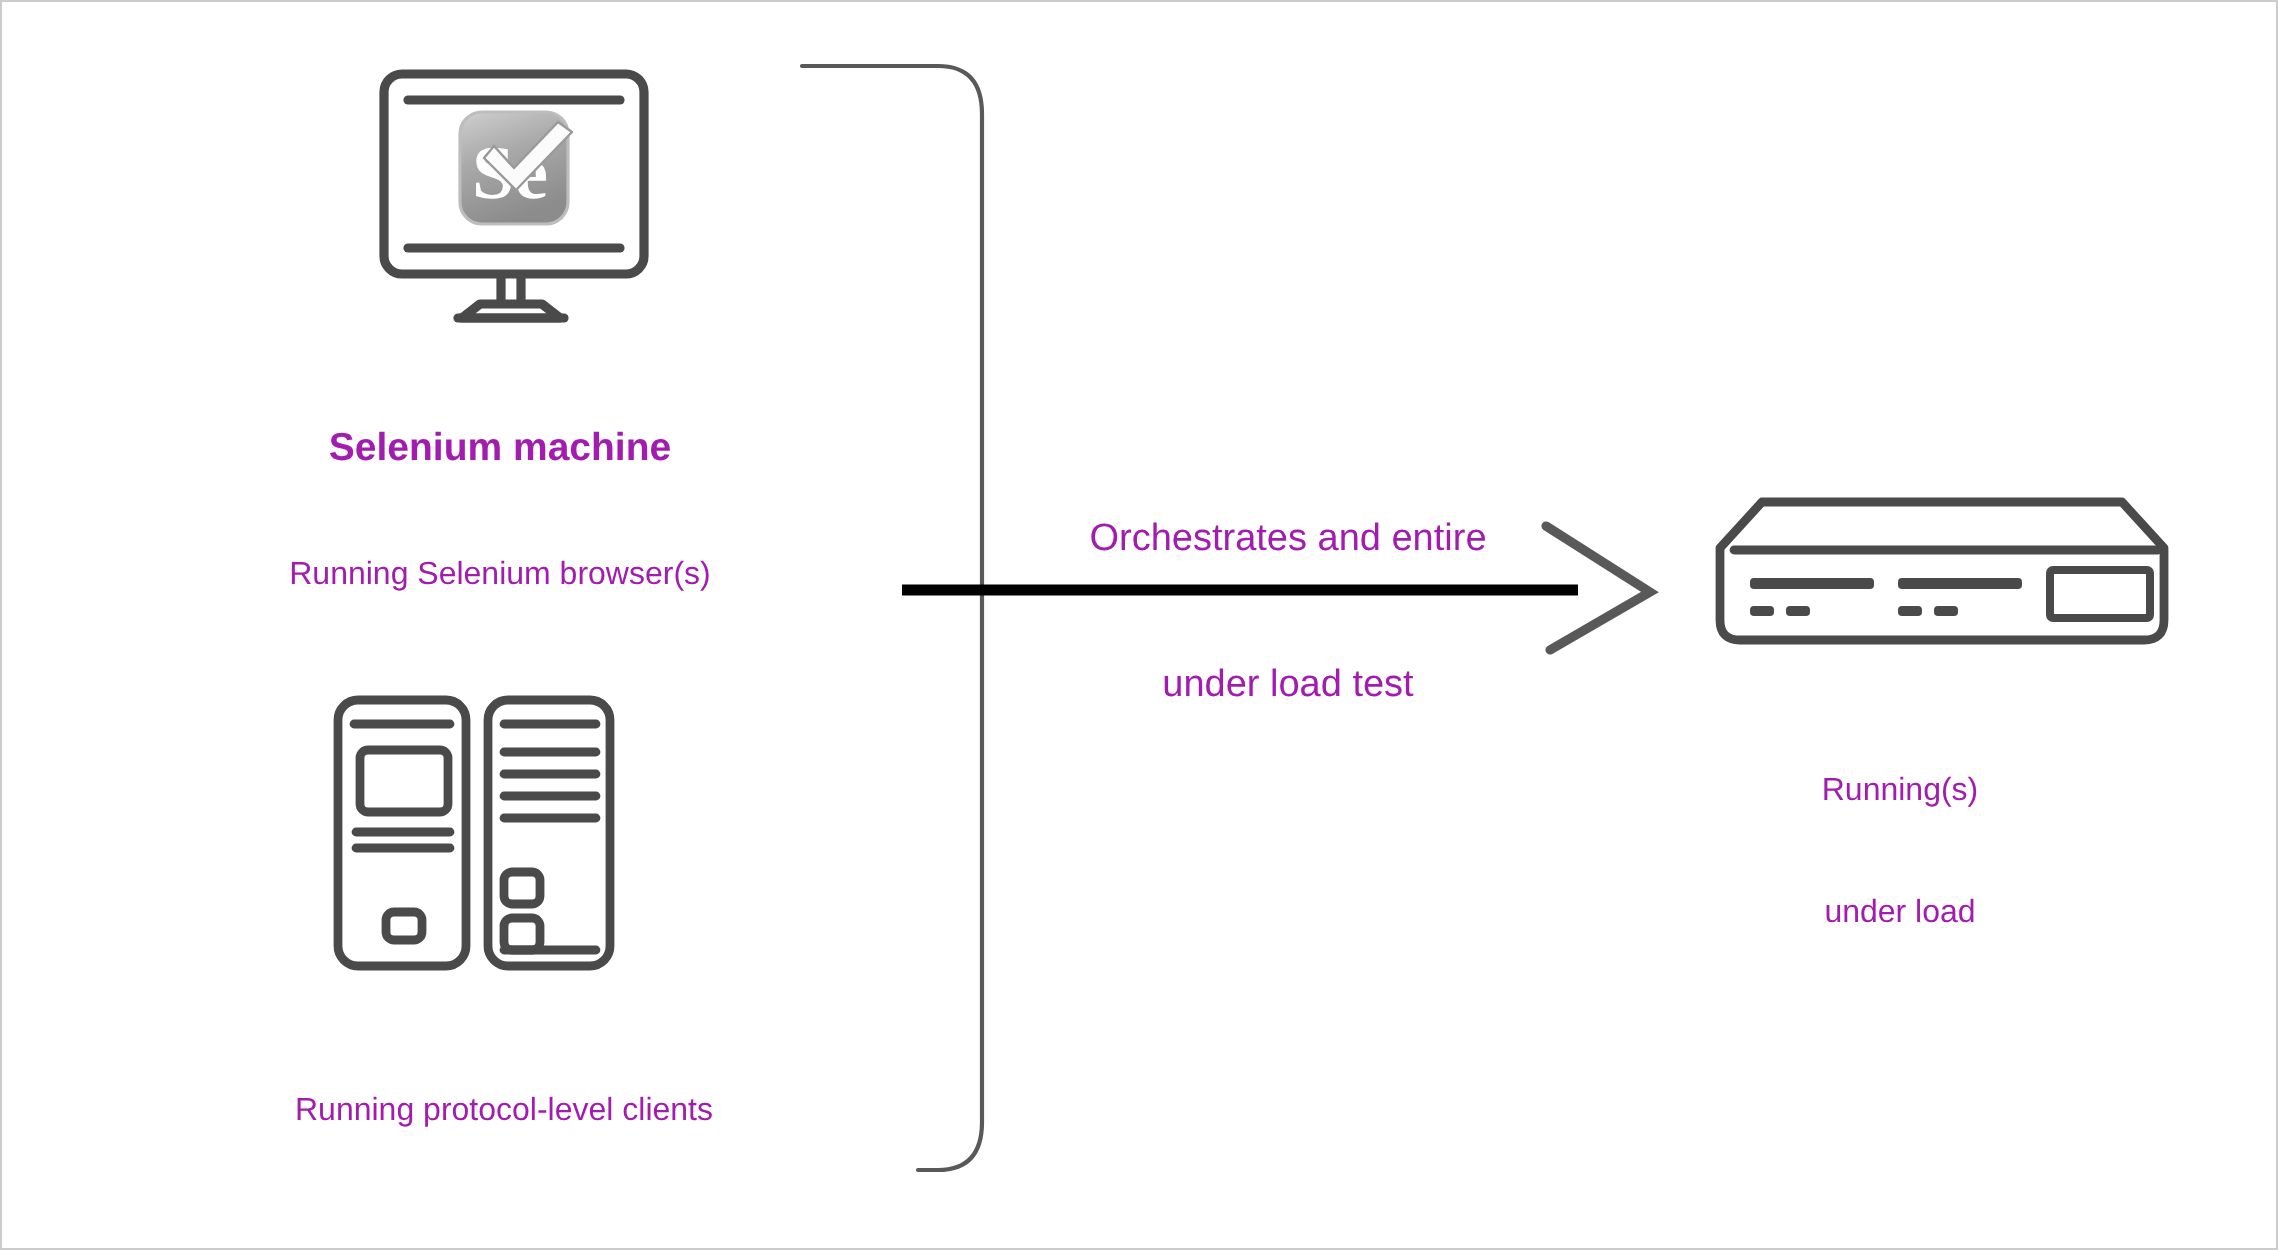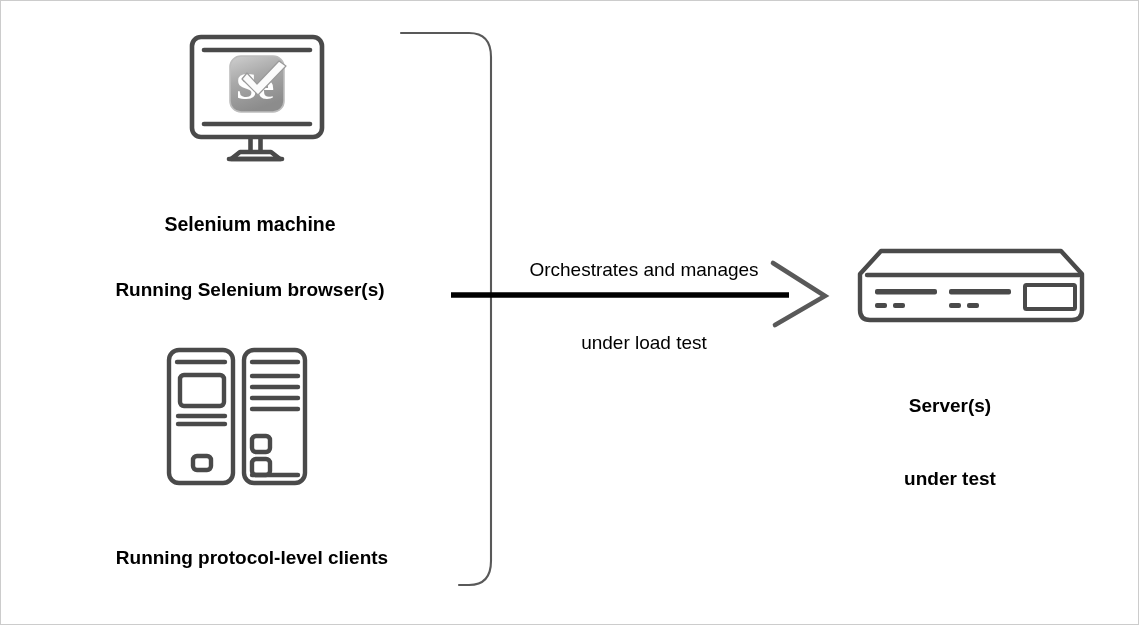--- a/index.html
+++ b/index.html
@@ -16,31 +16,31 @@
     width: 1139px;
     height: 625px;
     background: #ffffff;
     border: 1px solid #cccccc;
     box-sizing: border-box;
     overflow: hidden;
   }
   .txt {
     position: absolute;
     text-align: center;
-    color: #000000;
+    color: #a21caf;
     line-height: 1.28;
     white-space: pre;
   }
   .title {
     font-weight: bold;
     font-size: 19.5px;
   }
   .sub {
-    font-weight: bold;
-    font-size: 19px;
+    font-weight: normal;
+    font-size: 16px;
   }
   .mid {
     font-weight: normal;
     font-size: 19px;
   }
 
   
   #selenium-label   { left: 88px;  top: 170px; width: 322px; }
   #loadgen-label    { left: 88px;  top: 504px; width: 326px; }
   #orchestrate-text { left: 492px; top: 208px; width: 302px; }
@@ -118,21 +118,21 @@
     <div class="sub">Running protocol-level clients</div>
   </div>
 
   <div id="brace">
     <svg width="110" height="568" viewBox="0 0 110 568" xmlns="http://www.w3.org/2000/svg">
       <path d="M 8 8 L 76 8 Q 98 8 98 32 L 98 536 Q 98 560 76 560 L 66 560" fill="none" stroke="#595959" stroke-width="2.1" stroke-linecap="round"></path>
     </svg>
   </div>
 
   <div class="txt mid" id="orchestrate-text">
-    <div>Orchestrates and manages</div>
+    <div>Orchestrates and entire</div>
     <div>under load test</div>
   </div>
 
   <div id="arrow">
     <svg width="392" height="80" viewBox="0 0 392 80" xmlns="http://www.w3.org/2000/svg">
       <line x1="6" y1="46" x2="344" y2="46" stroke="#000000" stroke-width="5.6" stroke-linecap="butt"></line>
       <path d="M 328 14 L 380 47 L 330 76" fill="none" stroke="#595959" stroke-width="4.6" stroke-linecap="round" stroke-linejoin="miter"></path>
     </svg>
   </div>
 
@@ -148,17 +148,17 @@
         <rect x="40" y="59" width="12" height="5" rx="2"></rect>
         <rect x="96" y="45" width="62" height="5.5" rx="2"></rect>
         <rect x="96" y="59" width="12" height="5" rx="2"></rect>
         <rect x="114" y="59" width="12" height="5" rx="2"></rect>
       </g>
       <rect x="172" y="41" width="50" height="24" rx="1.5" fill="none" stroke="#4a4a4a" stroke-width="4"></rect>
     </svg>
   </div>
 
   <div class="txt sub" id="server-label">
-    <div>Server(s)</div>
-    <div>under test</div>
+    <div>Running(s)</div>
+    <div>under load</div>
   </div>
 
 </div>
 
 </body></html>

